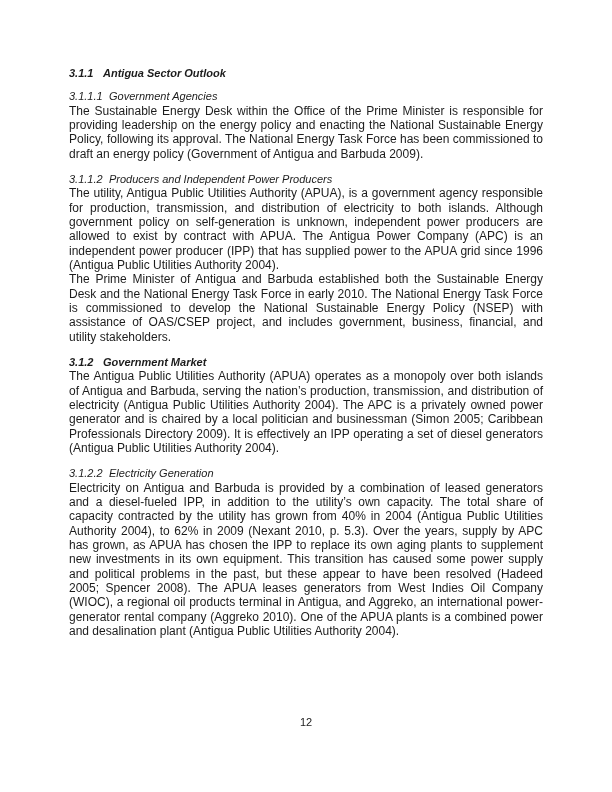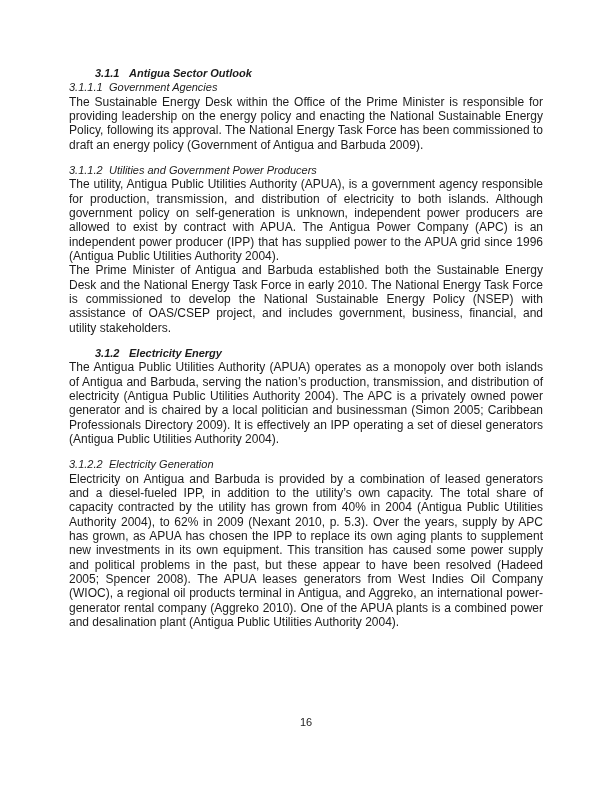--- a/index.html
+++ b/index.html
@@ -30,22 +30,22 @@
   }
   .h2 {
     font-weight: 700;
     font-style: italic;
   }
   .h3 {
     font-weight: 400;
     font-style: italic;
   }
   .content > .h2:first-child { margin-top: 0; }
-  .h2 + .h3 { margin-top: 0; }
-  .h2 .num { display: inline-block; min-width: 34px; font-style: italic; margin-left: 26px; }
+  .h2 + .h3 { margin-top: 9px; }
+  .h2 .num { display: inline-block; min-width: 34px; font-style: italic; }
   .h3 .num { display: inline-block; min-width: 40px; font-style: italic; }
   p.body {
     margin: 0;
     font-size: 12px;
     line-height: 14.35px;
     text-align: justify;
     color: #1c1c1c;
   }
   .footer {
     position: absolute;
@@ -68,37 +68,37 @@
       <span class="num">3.1.1</span><span class="title">Antigua Sector Outlook</span>
     </div>
 
     <div class="h3">
       <span class="num">3.1.1.1</span><span class="title">Government Agencies</span>
     </div>
 
     <p class="body">The Sustainable Energy Desk within the Office of the Prime Minister is responsible for providing leadership on the energy policy and enacting the National Sustainable Energy Policy, following its approval. The National Energy Task Force has been commissioned to draft an energy policy (Government of Antigua and Barbuda 2009).</p>
 
     <div class="h3">
-      <span class="num">3.1.1.2</span><span class="title">Utilities and Government Power Producers</span>
+      <span class="num">3.1.1.2</span><span class="title">Producers and Independent Power Producers</span>
     </div>
 
     <p class="body">The utility, Antigua Public Utilities Authority (APUA), is a government agency responsible for production, transmission, and distribution of electricity to both islands. Although government policy on self-generation is unknown, independent power producers are allowed to exist by contract with APUA. The Antigua Power Company (APC) is an independent power producer (IPP) that has supplied power to the APUA grid since 1996 (Antigua Public Utilities Authority 2004).</p>
 
 
     <p class="body">The Prime Minister of Antigua and Barbuda established both the Sustainable Energy Desk and the National Energy Task Force in early 2010. The National Energy Task Force is commissioned to develop the National Sustainable Energy Policy (NSEP) with assistance of OAS/CSEP project, and includes government, business, financial, and utility stakeholders.</p>
 
     <div class="h2">
-      <span class="num">3.1.2</span><span class="title">Electricity Energy</span>
+      <span class="num">3.1.2</span><span class="title">Government Market</span>
     </div>
 
 
     <p class="body">The Antigua Public Utilities Authority (APUA) operates as a monopoly over both islands of Antigua and Barbuda, serving the nation’s production, transmission, and distribution of electricity (Antigua Public Utilities Authority 2004). The APC is a privately owned power generator and is chaired by a local politician and businessman (Simon 2005; Caribbean Professionals Directory 2009). It is effectively an IPP operating a set of diesel generators (Antigua Public Utilities Authority 2004).</p>
 
     <div class="h3">
       <span class="num">3.1.2.2</span><span class="title">Electricity Generation</span>
     </div>
 
     <p class="body">Electricity on Antigua and Barbuda is provided by a combination of leased generators and a diesel-fueled IPP, in addition to the utility’s own capacity. The total share of capacity contracted by the utility has grown from 40% in 2004 (Antigua Public Utilities Authority 2004), to 62% in 2009 (Nexant 2010, p. 5.3). Over the years, supply by APC has grown, as APUA has chosen the IPP to replace its own aging plants to supplement new investments in its own equipment. This transition has caused some power supply and political problems in the past, but these appear to have been resolved (Hadeed 2005; Spencer 2008). The APUA leases generators from West Indies Oil Company (WIOC), a regional oil products terminal in Antigua, and Aggreko, an international power-generator rental company (Aggreko 2010). One of the APUA plants is a combined power and desalination plant (Antigua Public Utilities Authority 2004).</p>
 
   </div>
 
-  <div class="footer">16</div>
+  <div class="footer">12</div>
 </div>
 
 </body></html>

